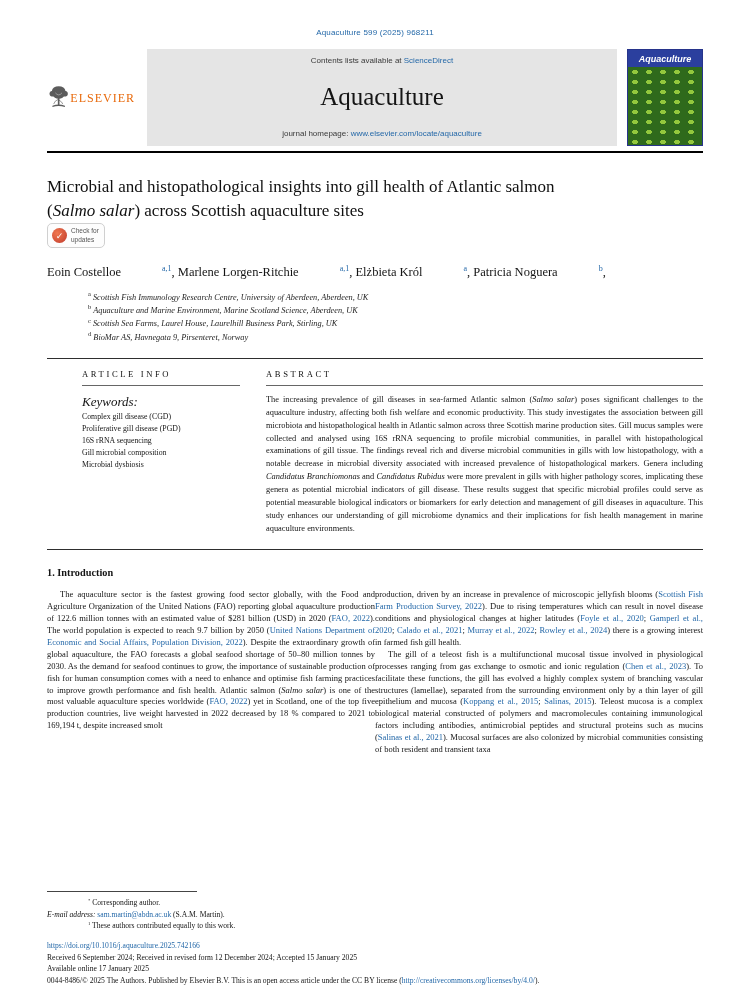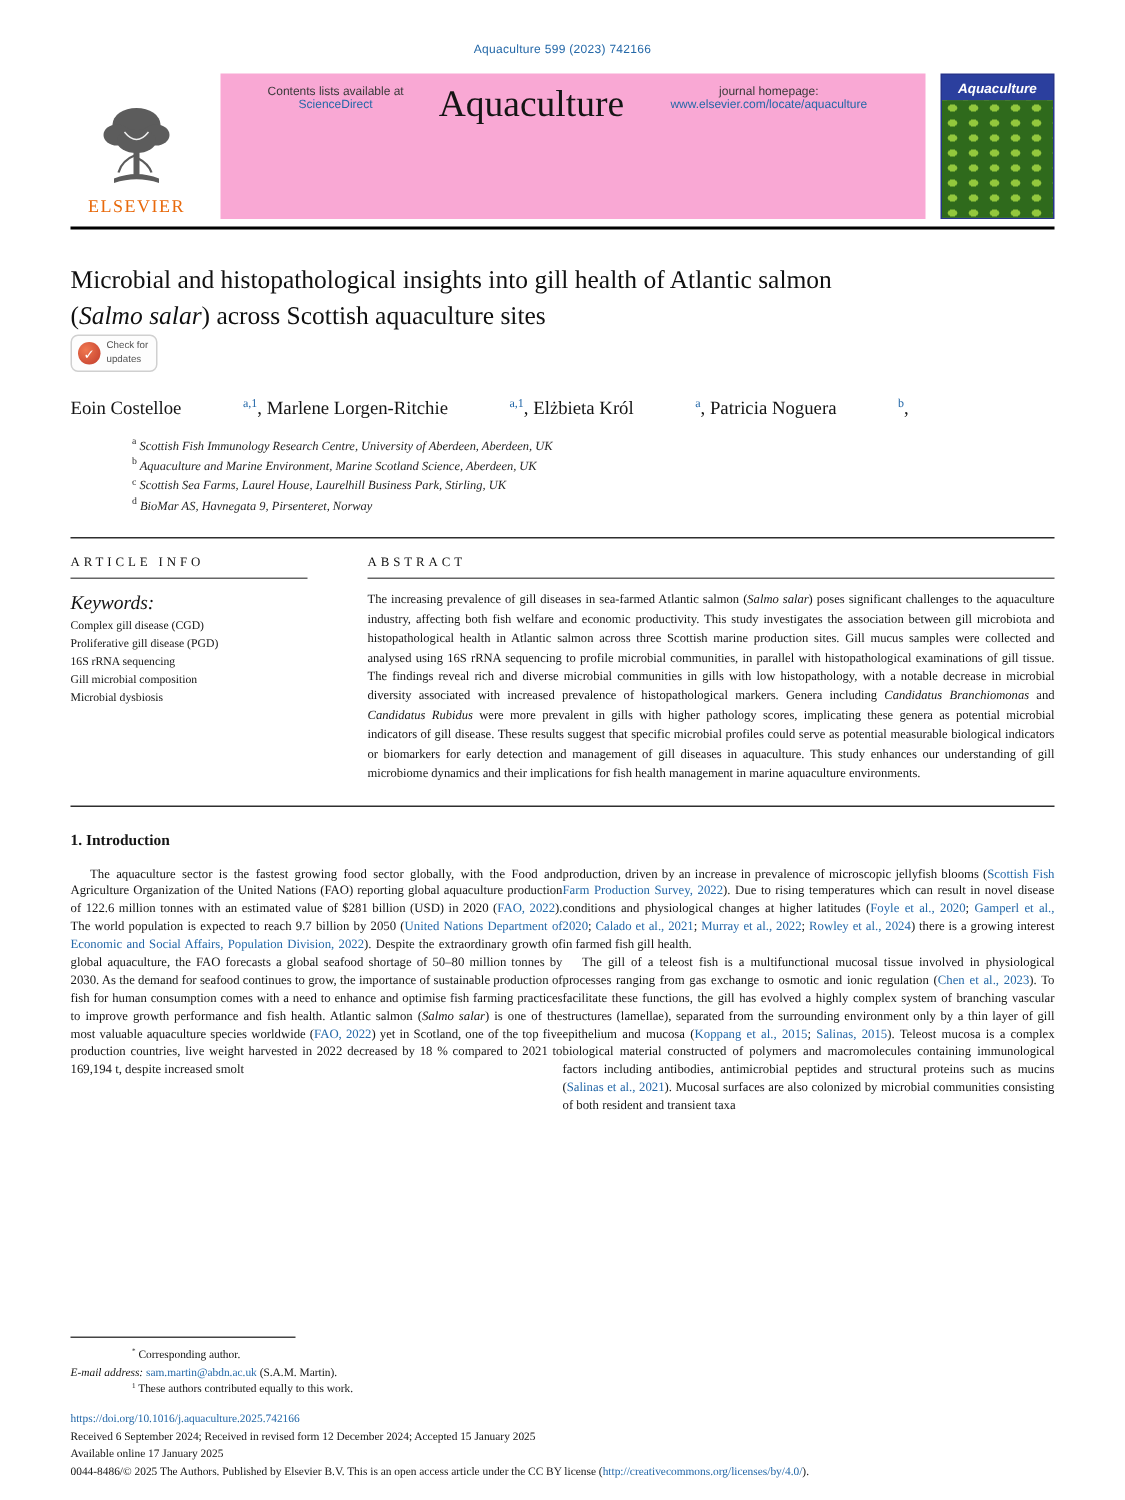--- a/index.html
+++ b/index.html
@@ -10,23 +10,23 @@
     font-family:"Liberation Serif", serif; color:#141414;
     position:relative; overflow:hidden;
   }
   .lnk { color:#2468a8; }
   .it { font-style:italic; }
   .sup { font-size:0.62em; vertical-align:super; line-height:0; margin-left:1px;padding-left:40px; }
 
   .citation { text-align:center; font-family:"Liberation Sans",sans-serif; font-size:8px; color:#2468a8; letter-spacing:0.2px; }
 
   .header-row { display:flex; margin-top:12px; height:97px; }
-  .logo { width:88px; display:flex; flex-direction:column; align-items:center; justify-content:flex-end; padding-bottom:1px; }
+  .logo { width:88px; display:flex; align-items:center; justify-content:flex-end; padding-bottom:1px; }
   .elsevier-text { font-size:12px; color:#e8690b; letter-spacing:1px; margin-top:2px; }
-  .journal-box { flex:1; background:#f9a8d4; margin-left:12px; display:flex; flex-direction:row; justify-content:space-between; text-align:center; padding:7px 8px 8px; }
+  .journal-box { flex:1; background:#e5e5e5; margin-left:12px; display:flex; flex-direction:column; justify-content:space-between; text-align:center; padding:7px 8px 8px; }
   .contents-line, .homepage-line { font-family:"Liberation Sans",sans-serif; font-size:8px; color:#3a3a3a; }
   .journal-title { font-size:25px; color:#151515; }
   .cover { width:76px; margin-left:10px; border:1px solid #27348b; display:flex; flex-direction:column; box-sizing:border-box; }
   .cover-head { background:#2b3f9e; color:#fff; font-family:"Liberation Sans",sans-serif; font-size:9px; font-style:italic; font-weight:bold; text-align:center; padding:4px 0 3px; }
   .cover-scales { flex:1;
     background-color:#1c4a10;
     background-image:
       radial-gradient(ellipse 6px 4px at 7px 5px, #93c83d 0 55%, #2f6a1c 56% 100%),
       radial-gradient(ellipse 6px 4px at 0px 0px, #93c83d 0 55%, #2f6a1c 56% 100%);
     background-size:14px 10px;
@@ -47,21 +47,21 @@
 
   .authors { margin-top:15px; font-size:12.5px; line-height:1.5; color:#141414; }
   .authors .sup { color:#2468a8; font-size:8px; }
 
   .affils { margin-top:9px; font-size:8.3px; font-style:italic; line-height:1.6; color:#1e1e1e; }
   .affil .sup { font-style:normal; font-size:6.5px; }
 
   .rule { border-bottom:1.1px solid #2e2e2e; }
   .rule-top { margin-top:14px; }
 
-  .info-section { display:flex; gap:40px; padding-top:10px; }
+  .info-section { display:flex; gap:26px; padding-top:10px;margin-left:35px; }
   .info-col { width:158px; }
   .abstract-col { flex:1; }
   .col-heading { font-size:8.6px; letter-spacing:2.6px; color:#111; border-bottom:0.8px solid #666; padding-bottom:6px; margin-bottom:8px; }
   .keywords-label { font-size:13px; font-style:italic; margin-bottom:1px; }
   .kw { font-size:7.8px; line-height:1.55; }
   .abstract-body { font-size:8.4px; line-height:1.53; text-align:justify; }
 
   .section-rule { margin-top:14px; }
   .intro-heading { font-size:10.3px; font-weight:bold; margin-top:17px; }
   .body-cols { display:flex; margin-top:11px; }
@@ -72,21 +72,21 @@
 
   .footer { margin-top:auto; font-size:7.6px; line-height:1.5; }
   .foot-rule { width:150px; border-top:0.9px solid #444; margin-bottom:5px; }
   .doi { margin-top:9px; }
 </style>
 </head>
 <body>
 
 <div class="page">
 
-  <div class="citation">Aquaculture 599 (2023) 742166</div>
+  <div class="citation">Aquaculture 599 (2025) 968211</div>
 
   <div class="header-row">
     <div class="logo">
       <svg width="56" height="60" viewBox="0 0 56 60">
         <g fill="#5c5c5c">
           <ellipse cx="28" cy="15" rx="16" ry="11"></ellipse>
           <ellipse cx="15" cy="22" rx="9" ry="7"></ellipse>
           <ellipse cx="41" cy="22" rx="9" ry="7"></ellipse>
           <ellipse cx="28" cy="26" rx="13" ry="8"></ellipse>
           <rect x="26" y="31" width="4" height="18" rx="1"></rect>

